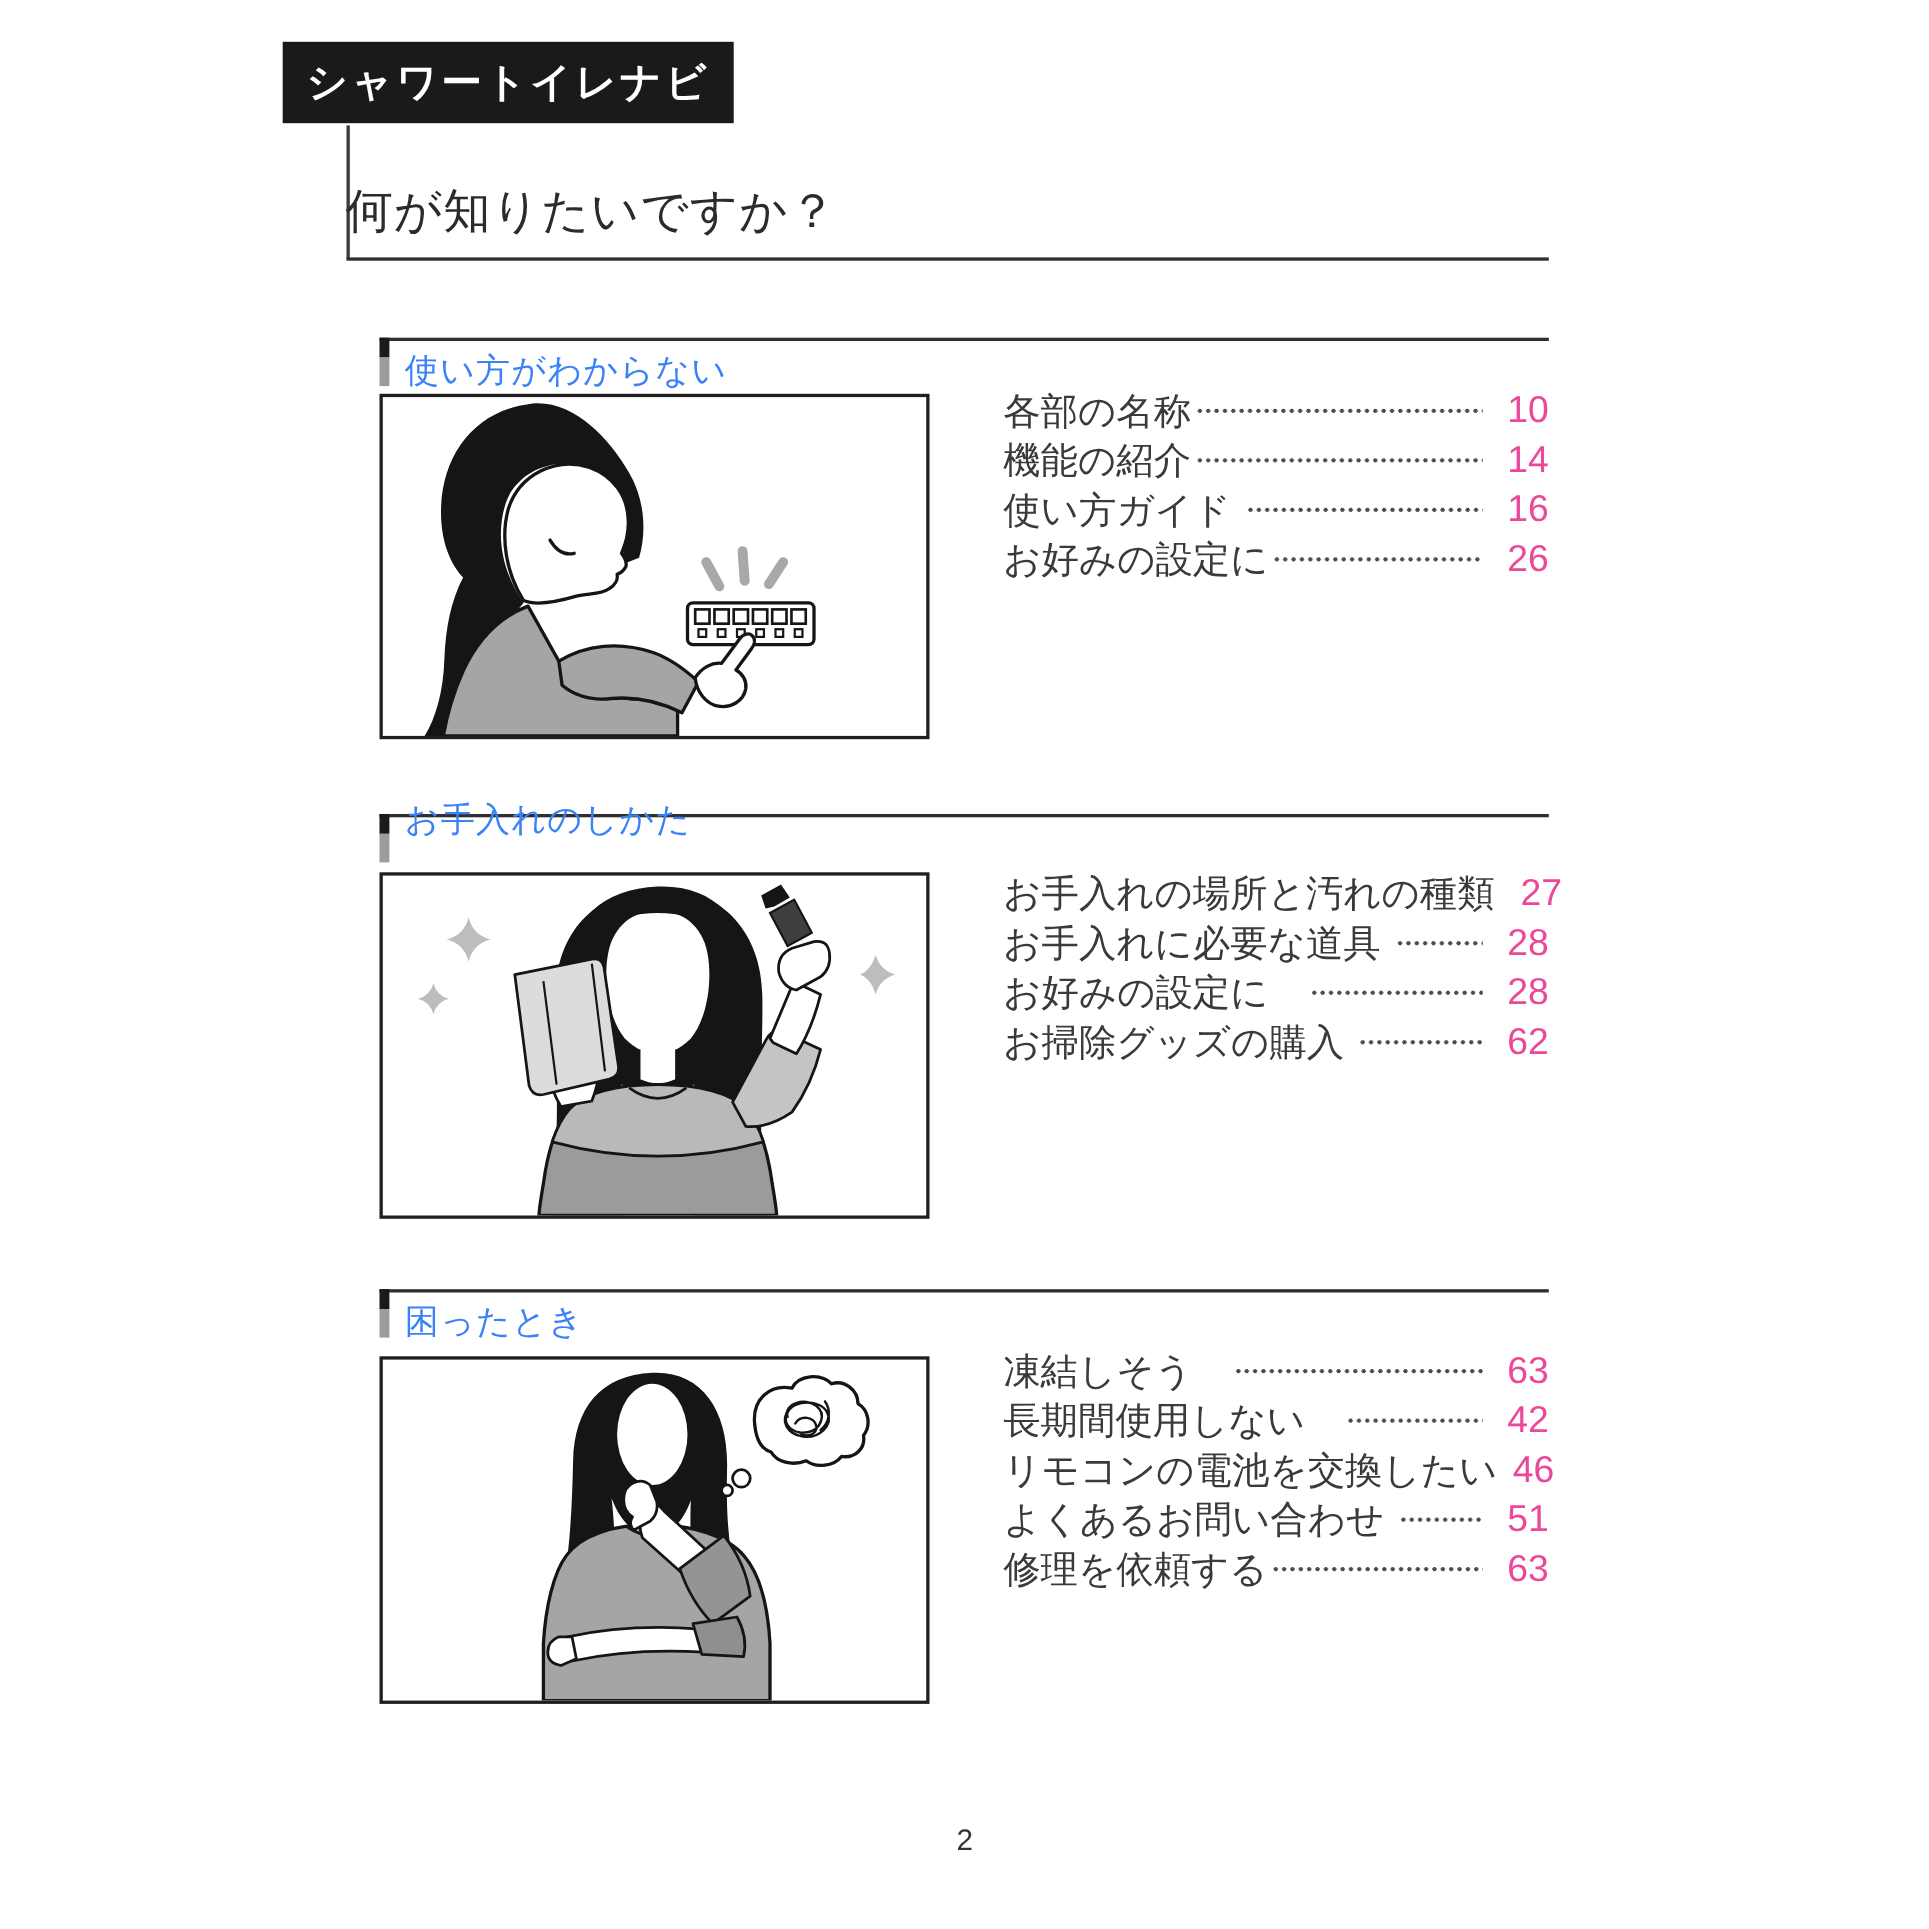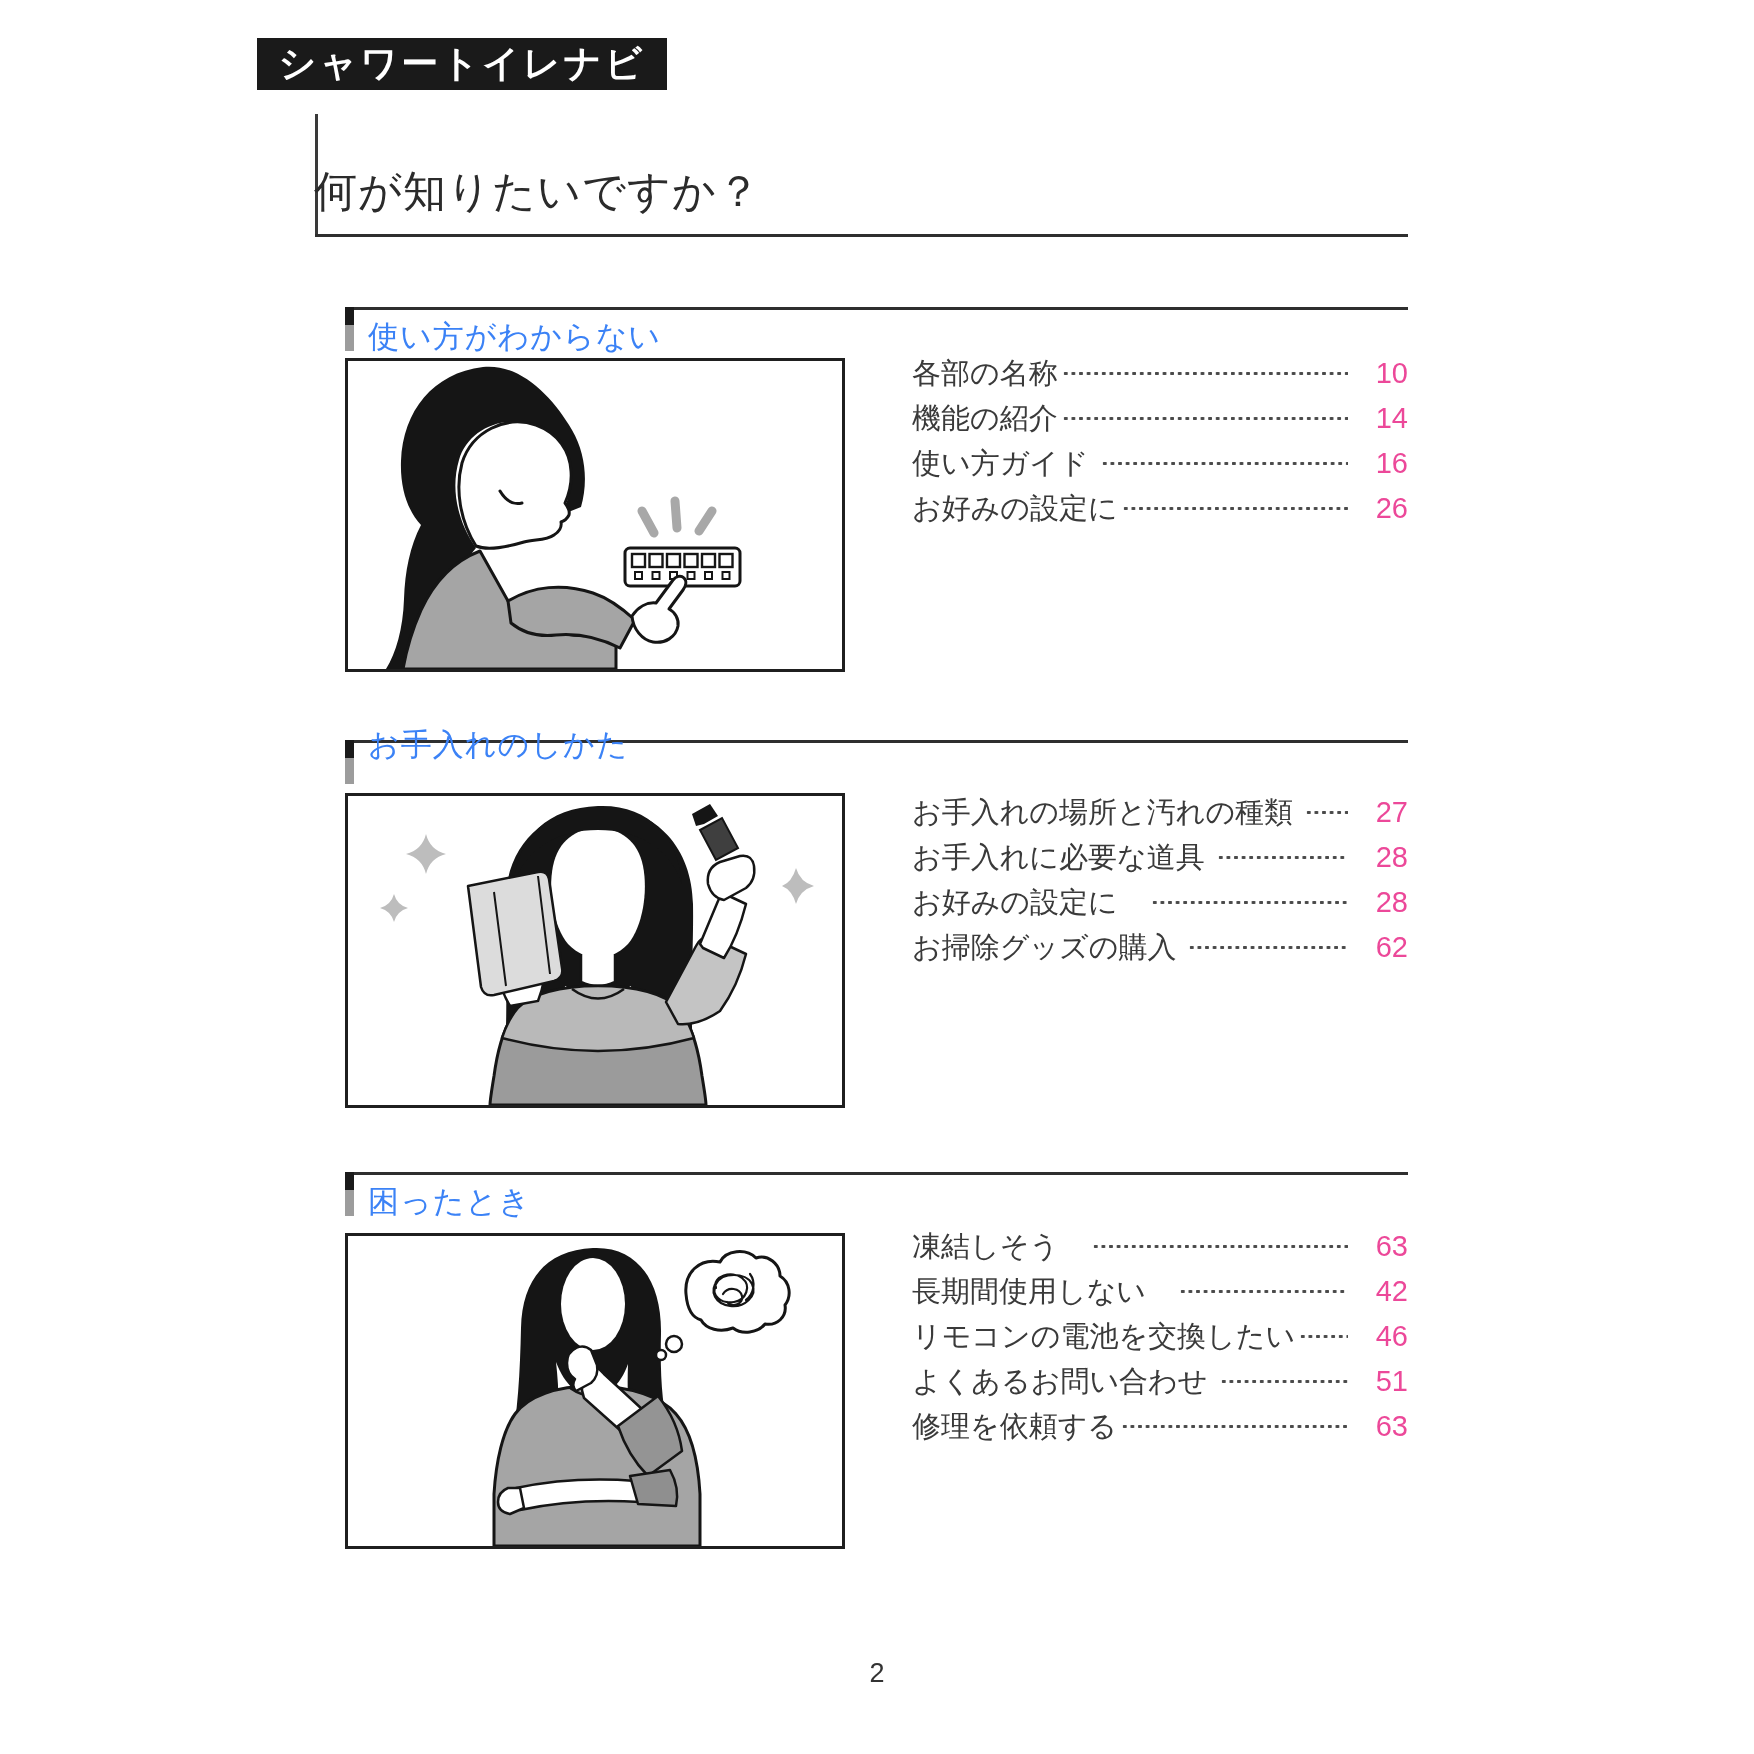--- a/index.html
+++ b/index.html
@@ -1,38 +1,38 @@
 <!DOCTYPE html>
 <html lang="ja"><head>
 <meta charset="utf-8">
 <title>Document</title>
 <style>
   html,body{margin:0;padding:0;background:#ffffff;}
   .page{position:relative;width:1754px;height:1754px;background:#fff;overflow:hidden;
         font-family:"Liberation Sans","DejaVu Sans",sans-serif;}
   .abs{position:absolute;}
 
-  .badge{left:257px;top:38px;width:410px;height:52px;background:#1a1a1a;color:#ffffff;
+  .badge{left:257px;top:38px;width:410px;height:74px;background:#1a1a1a;color:#ffffff;
          font-weight:bold;font-size:37px;letter-spacing:3px;
          display:flex;align-items:center;justify-content:center;}
 
   .title-vline{left:315px;top:114px;width:3px;height:121px;background:#3a3a3a;}
   .page-title{left:314px;top:163px;font-size:43px;color:#2b2b2b;letter-spacing:1px;}
   .title-rule{left:315px;top:234px;width:1093px;height:3px;background:#2f2f2f;}
 
   .section-rule{left:345px;width:1063px;height:3px;background:#2f2f2f;}
   .section-tick{left:345px;width:9px;height:18px;background:#1a1a1a;}
   .section-graybar{left:345px;width:9px;height:26px;background:#9c9c9c;}
   .section-label{left:368px;font-size:31px;color:#3b82f6;letter-spacing:1px;}
 
   .illus{left:345px;width:500px;border:3px solid #1f1f1f;background:#fff;box-sizing:border-box;}
   .illus svg{display:block;width:100%;height:100%;}
 
   .toc{left:912px;width:496px;}
-  .toc-row{display:flex;align-items:center;height:45px;font-size:29px;color:#3a3a3a;justify-content:center;}
+  .toc-row{display:flex;align-items:center;height:45px;font-size:34px;color:#3a3a3a;}
   .toc-label{white-space:pre;}
   .leader{flex:1;height:45px;margin:0 10px 0 4px;
           background-image:radial-gradient(circle,#4a4a4a 1.7px,transparent 2px);
           background-size:7.6px 45px;background-repeat:repeat-x;background-position:0 50%;}
   .toc-page{width:50px;text-align:right;color:#ec4899;}
 
   .footer-page{left:0;top:1658px;width:1754px;text-align:center;font-size:27px;color:#333;}
 </style>
 </head>
 <body>

